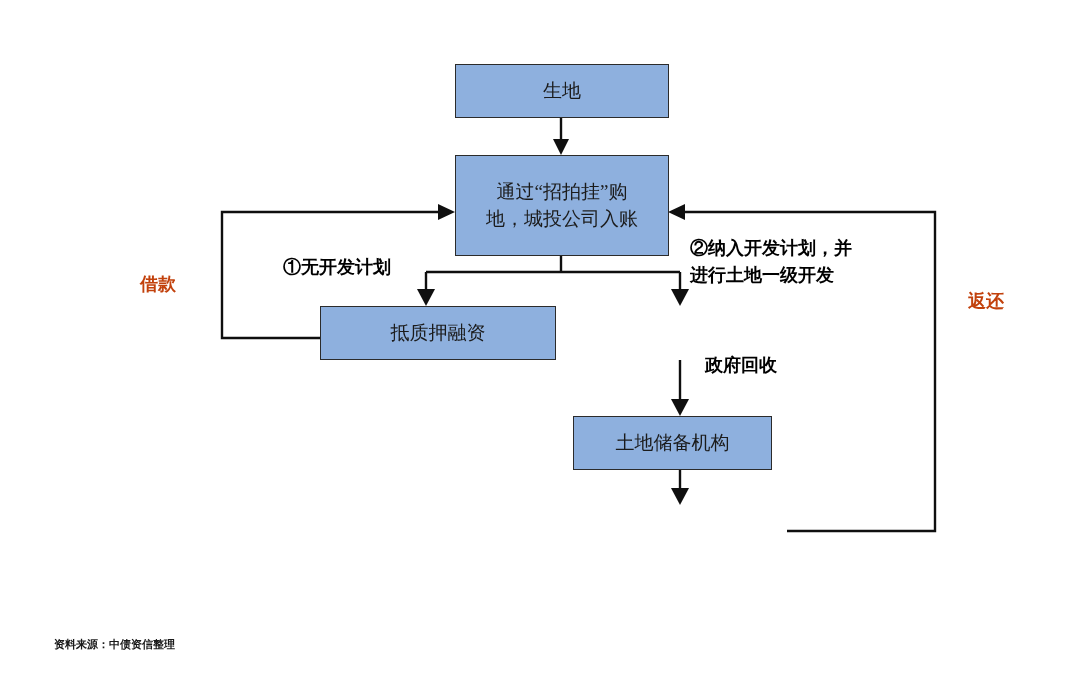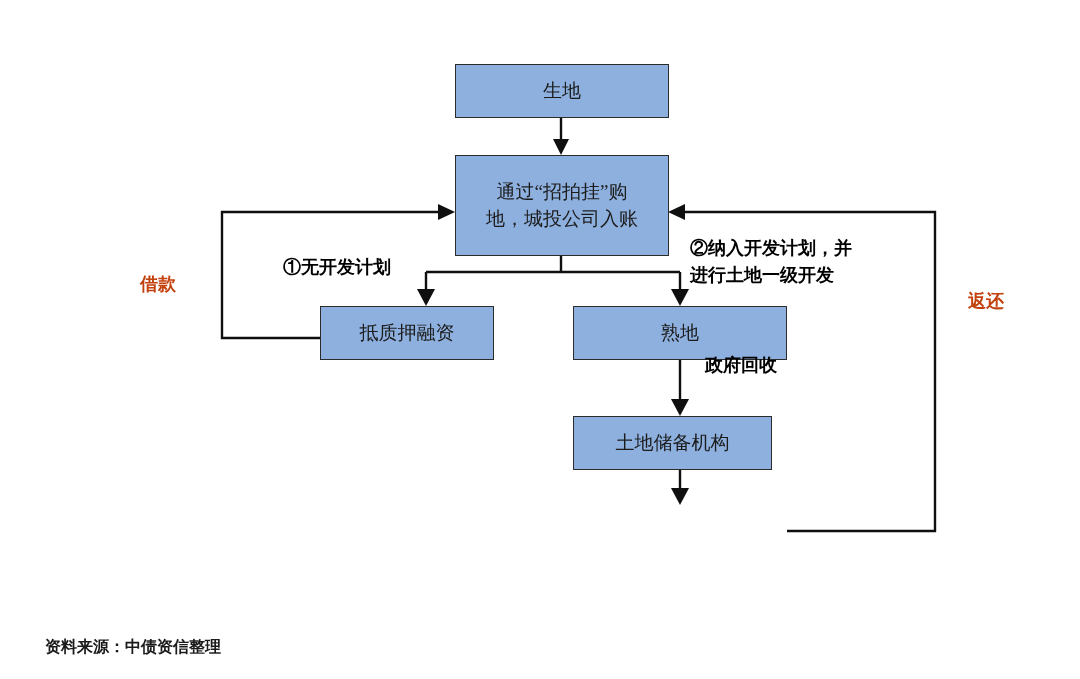--- a/index.html
+++ b/index.html
@@ -25,25 +25,25 @@
     text-align: center;
     font-family: "Liberation Serif", "DejaVu Serif", serif;
     font-weight: bold;
     font-size: 19px;
     color: #000000;
     letter-spacing: 0.5px;
     white-space: nowrap;
   }
   .source {
     position: absolute;
-    left: 45px;
+    left: 54px;
     top: 637px;
     font-family: "Liberation Serif", "DejaVu Serif", serif;
     font-weight: bold;
-    font-size: 16px;
+    font-size: 11px;
     color: #1a1a1a;
     white-space: nowrap;
   }
   .node {
     position: absolute;
     box-sizing: border-box;
     background: #8EB0DE;
     border: 1.6px solid #2b2b2b;
     color: #1b1b1b;
     font-family: "Liberation Serif", "DejaVu Serif", serif;
@@ -128,23 +128,22 @@
       <path d="M787,531 L935,531 L935,212 L681,212"></path>
       <polygon points="668,212 685,204 685,220"></polygon>
     </g>
   </svg>
 
   <div class="node" style="left:455px; top:64px; width:214px; height:54px;">生地</div>
 
   <div class="node" style="left:455px; top:155px; width:214px; height:101px;">通过“招拍挂”购
 地，城投公司入账</div>
 
-  <div class="node" style="left:320px; top:306px; width:174px; height:54px;">抵质押融资</div>
+  <div class="node" style="left:320px; top:306px; width:236px; height:54px;">抵质押融资</div>
 
-  <div class="node" style="left:573px; top:306px; width:214px; height:54px;">熟地</div>
 
   <div class="node" style="left:573px; top:416px; width:199px; height:54px;">土地储备机构</div>
 
 
   <div class="edge-label" style="left:283px; top:254px;">①无开发计划</div>
 
   <div class="edge-label" style="left:690px; top:235px;">②纳入开发计划，并
 进行土地一级开发</div>
 
   <div class="edge-label" style="left:705px; top:352px;">政府回收</div>

